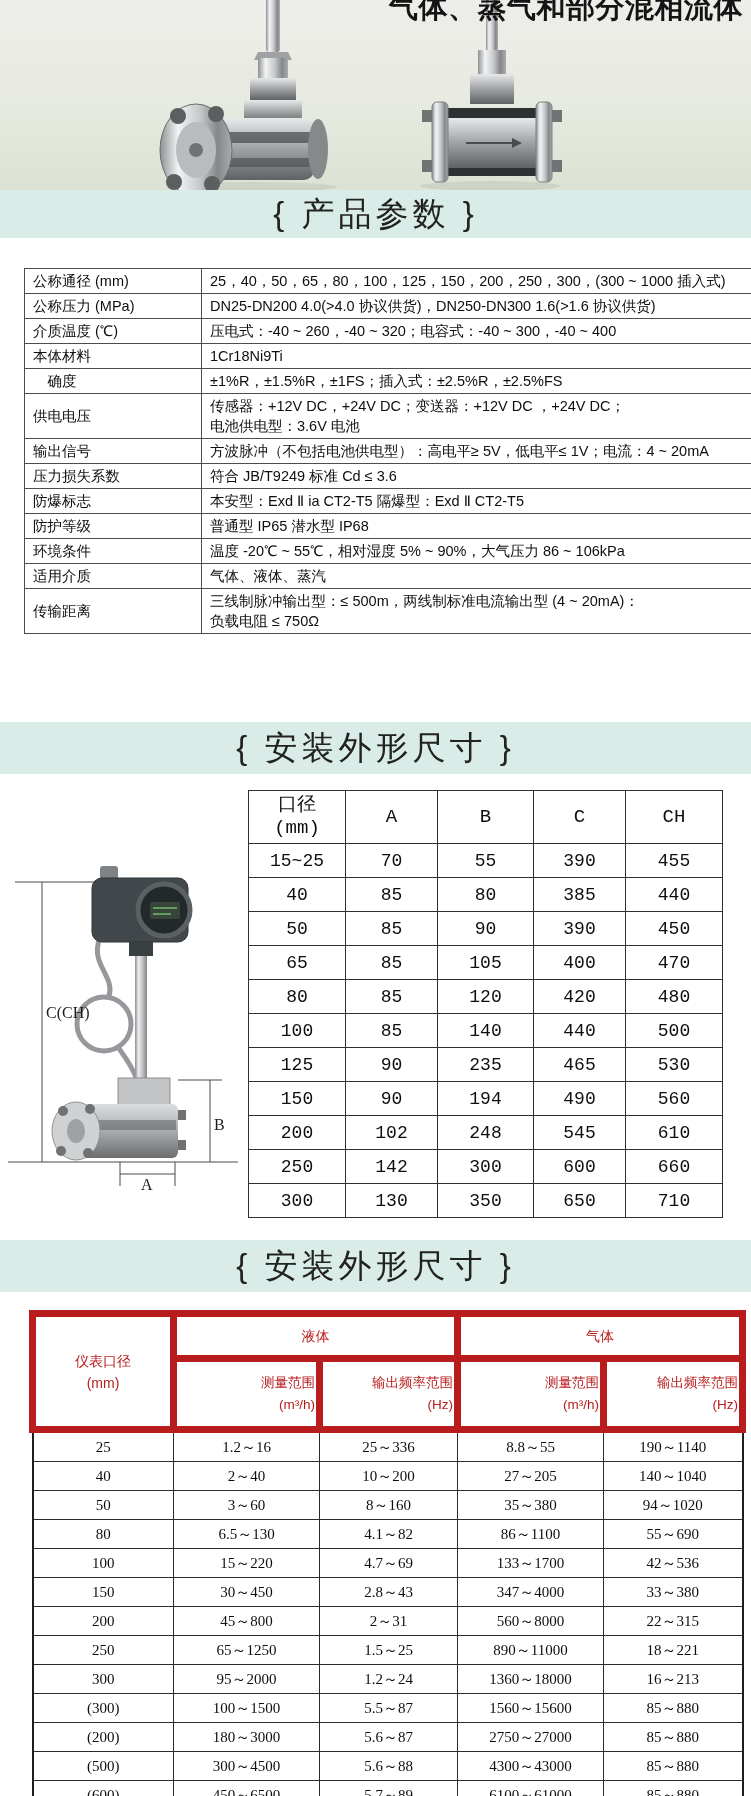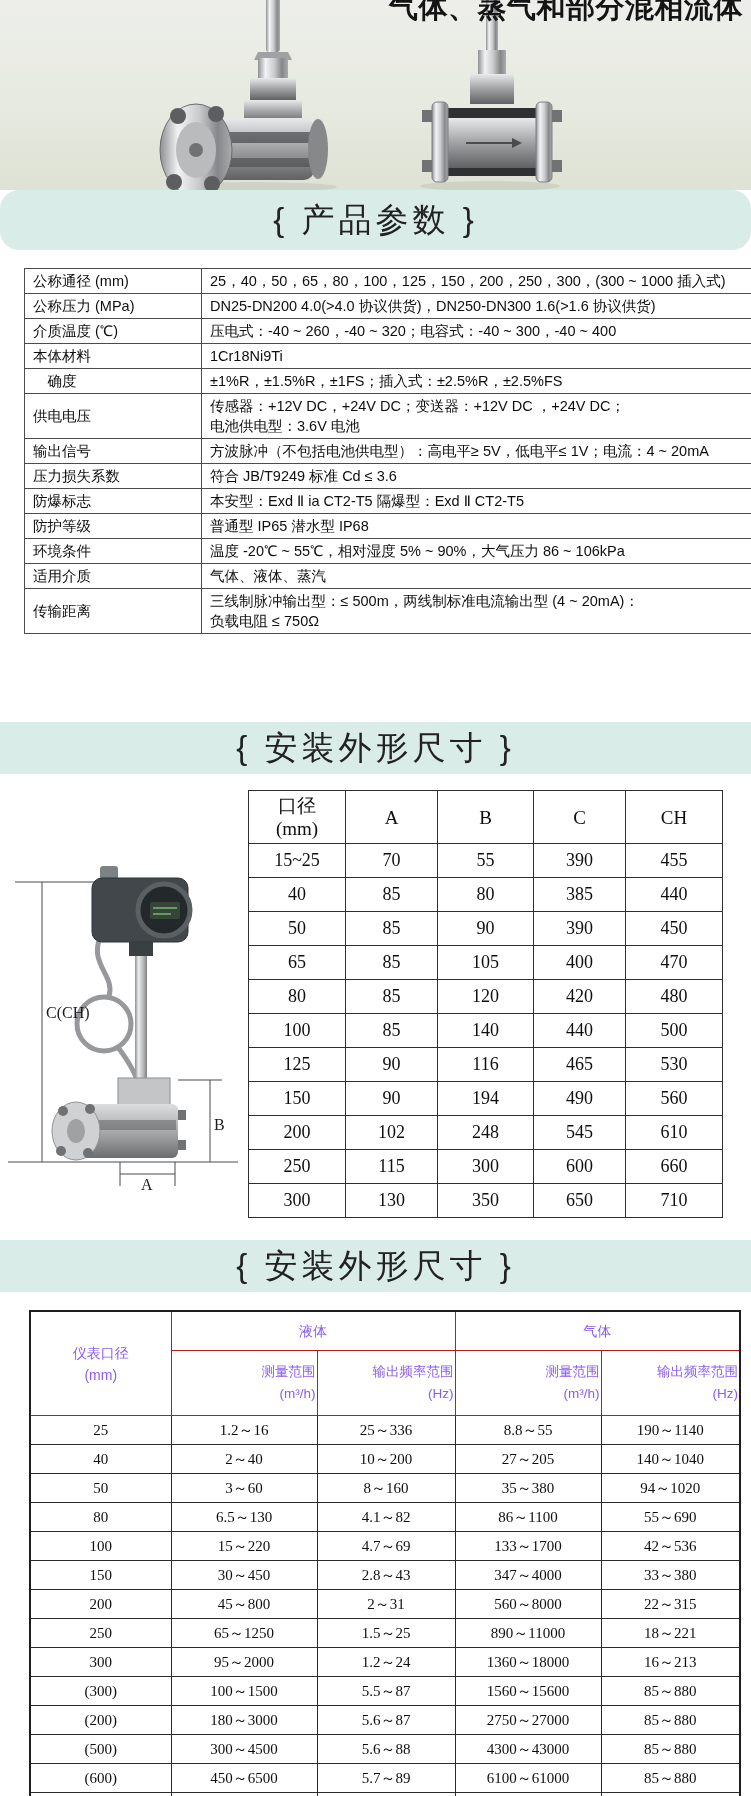--- a/index.html
+++ b/index.html
@@ -9,48 +9,48 @@
   
   .hero{position:absolute;top:0;left:0;width:751px;height:190px;overflow:hidden;
         background:linear-gradient(180deg,#edeeea 0%,#e7eae0 55%,#dde2d4 100%);}
   .hero-title{position:absolute;top:-12px;right:8px;font-size:29px;font-weight:900;
         color:#141414;white-space:nowrap;letter-spacing:0.5px;}
 
   
   .band{position:absolute;left:0;width:751px;background:#d9ece7;display:flex;
         align-items:center;justify-content:center;font-size:33px;font-weight:400;
         color:#222;letter-spacing:4px;}
-  .band1{top:190px;height:60px;border-radius:19px;}
+  .band1{top:190px;height:48px;}
   .band2{top:722px;height:52px;}
   .band3{top:1240px;height:52px;}
 
   
   .param-table{position:absolute;top:268px;left:24px;width:737px;
         border-collapse:collapse;table-layout:fixed;}
   .param-table td{border:1px solid #4c4c4c;font-size:14.5px;line-height:20px;
         padding:2px 8px;vertical-align:middle;white-space:pre-line;color:#0e0e0e;}
   .param-table td:first-child{width:160px;}
 
   
   .dim-diagram{position:absolute;top:780px;left:0;}
 
   
   .dim-table{position:absolute;top:790px;left:248px;width:474px;
         border-collapse:collapse;table-layout:fixed;
-        font-family:Liberation Serif, serif;border-radius:16px;}
+        font-family:Liberation Mono, monospace;border-radius:16px;}
   .dim-table th,.dim-table td{border:1px solid #2f2f2f;text-align:center;
         font-weight:400;color:#0e0e0e;}
   .dim-table th{height:50px;font-size:19px;white-space:pre-line;line-height:23px;}
   .dim-table td{height:31px;font-size:18px;}
 
   
   .flow-table{position:absolute;top:1310px;left:29px;width:710px;
         border-collapse:collapse;table-layout:fixed;border:2px solid #1e1e1e;}
-  .flow-table th{border:1px solid #b91c1c;font-weight:400;font-size:13.5px;
-        white-space:pre-line;line-height:22px;color:#8b5cf6;}
+  .flow-table th{border:7px solid #b91c1c;font-weight:400;font-size:13.5px;
+        white-space:pre-line;line-height:22px;color:#b91c1c;}
   .flow-table thead tr:first-child th{height:36px;font-size:14px;}
   .flow-table thead tr:last-child th{height:62px;text-align:right;}
   .flow-table td{border:1px solid #2b2b2b;text-align:center;height:26px;
         font-family:"Liberation Serif",serif;font-size:15px;color:#0e0e0e;}
 </style>
 </head>
 <body>
 
 <div class="page">
 
@@ -294,41 +294,41 @@
         <tr>
           <td>100</td>
           <td>85</td>
           <td>140</td>
           <td>440</td>
           <td>500</td>
         </tr>
         <tr>
           <td>125</td>
           <td>90</td>
-          <td>116</td>
+          <td>235</td>
           <td>465</td>
           <td>530</td>
         </tr>
         <tr>
           <td>150</td>
           <td>90</td>
           <td>194</td>
           <td>490</td>
           <td>560</td>
         </tr>
         <tr>
           <td>200</td>
           <td>102</td>
           <td>248</td>
           <td>545</td>
           <td>610</td>
         </tr>
         <tr>
           <td>250</td>
-          <td>115</td>
+          <td>142</td>
           <td>300</td>
           <td>600</td>
           <td>660</td>
         </tr>
         <tr>
           <td>300</td>
           <td>130</td>
           <td>350</td>
           <td>650</td>
           <td>710</td>

